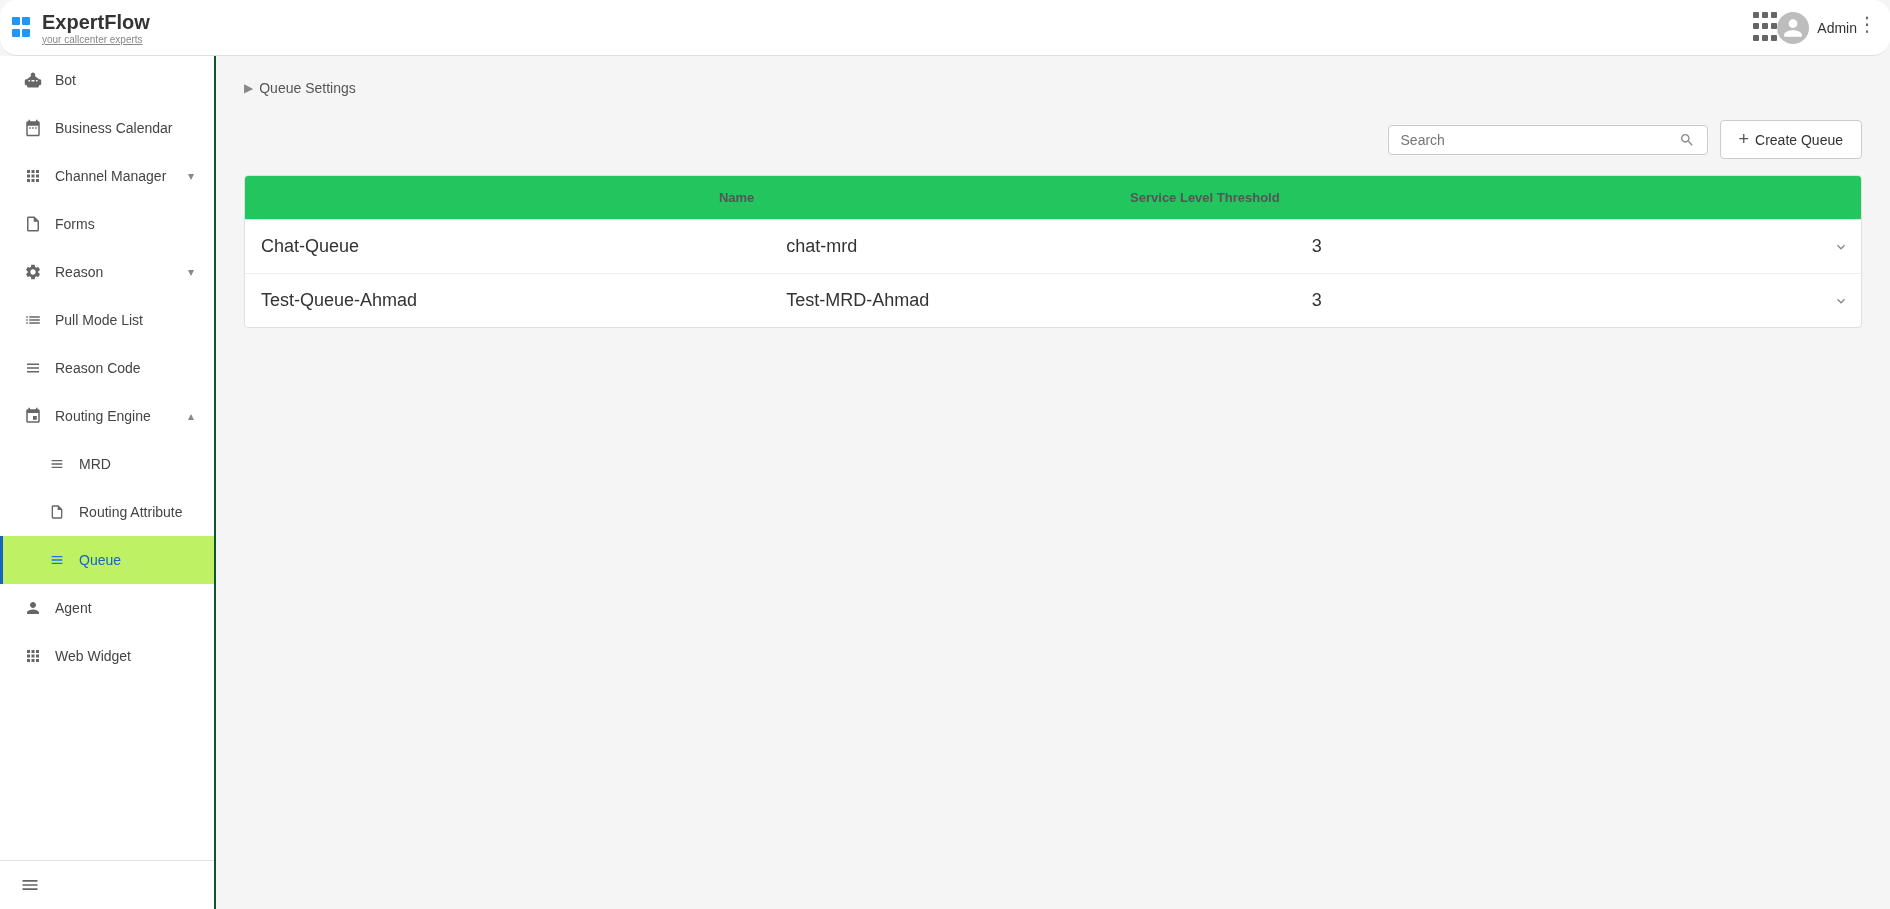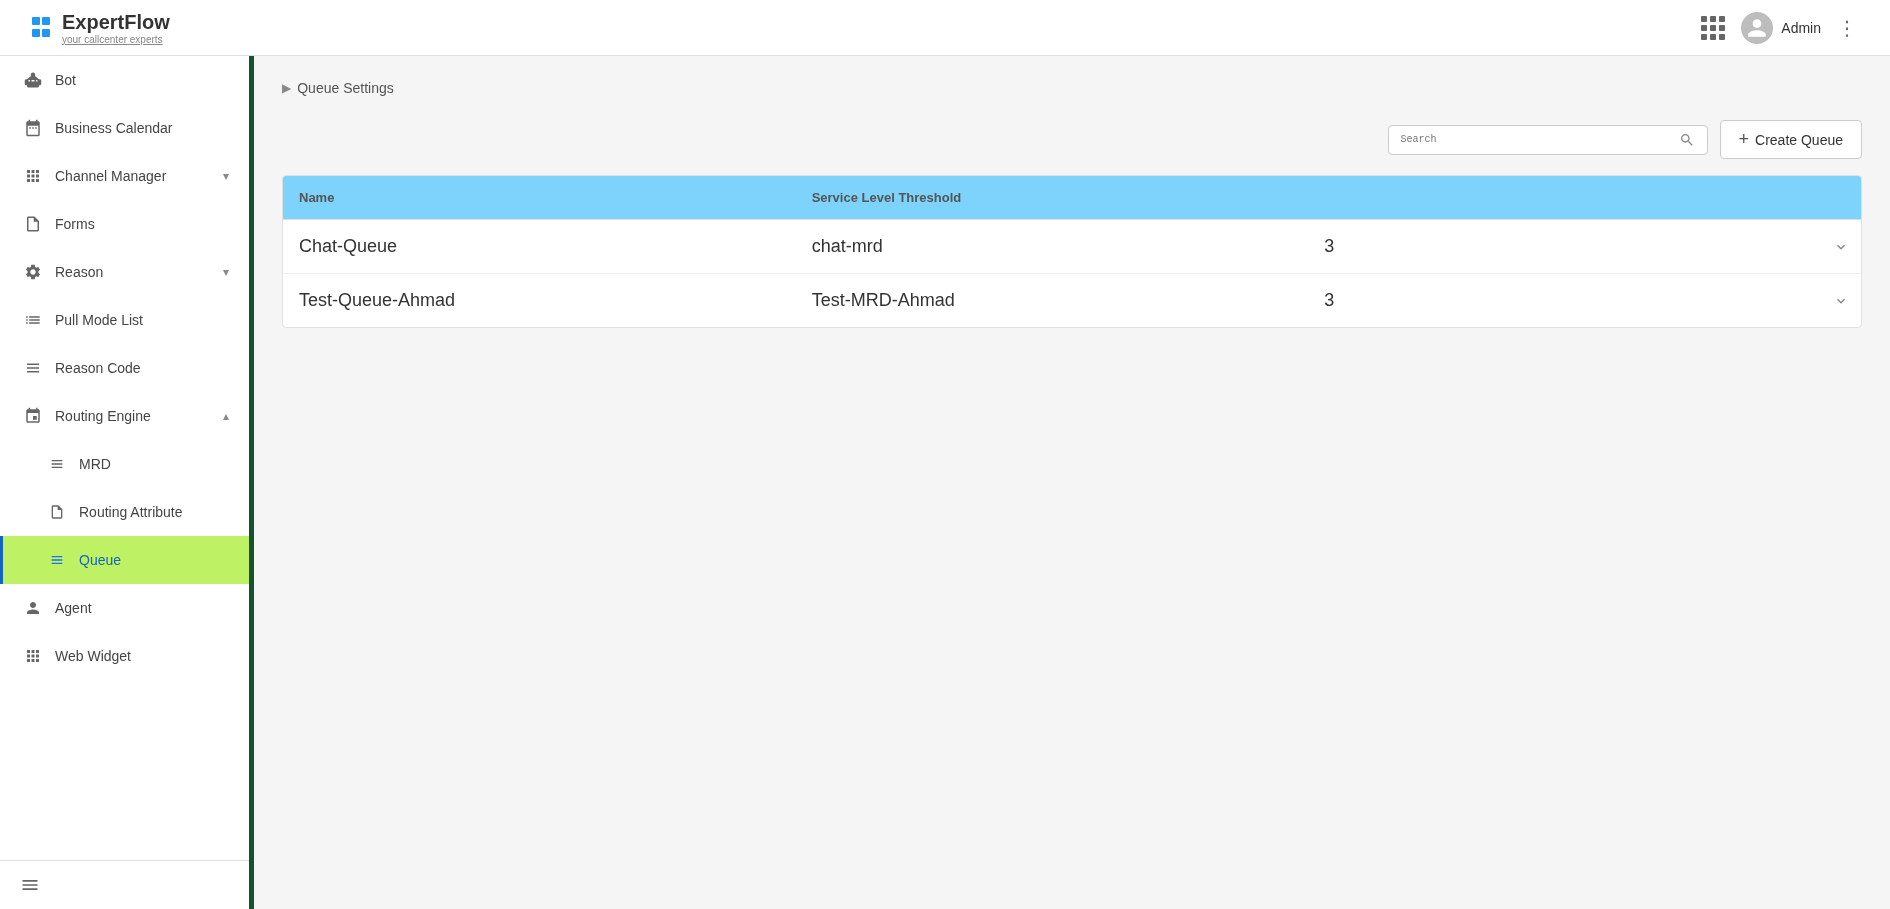--- a/index.html
+++ b/index.html
@@ -2,44 +2,44 @@
 <html><head>
   <meta charset="utf-8">
   <style>
     * { box-sizing: border-box; margin: 0; padding: 0; }
     body { font-family: 'Segoe UI', Arial, sans-serif; background: #f5f5f5; color: #333; display: flex; flex-direction: column; height: 100vh; overflow: hidden; }
 
     
     .header {
       display: flex; align-items: center; justify-content: space-between;
       background: #fff; border-bottom: 1px solid #e0e0e0;
-      height: 56px; padding: 0 32px; flex-shrink: 0; z-index: 10;
+      height: 56px; padding: 0 12px; flex-shrink: 0; z-index: 10; border-radius: 17px;
     }
     .header-logo { display: flex; align-items: center; gap: 8px; }
     .logo-icon { display: flex; flex-wrap: wrap; width: 22px; height: 22px; gap: 2px; }
     .logo-dot { width: 8px; height: 8px; background: #2196F3; border-radius: 1px; }
     .logo-text { display: flex; flex-direction: column; }
     .logo-main { font-size: 20px; font-weight: 700; color: #1a73e8; }
     .logo-main span { color: #333; }
     .logo-sub { font-size: 10px; color: #888; text-decoration: underline; }
-    .header-right { display: flex; align-items: center; gap: 16px; }
+    .header-right { display: flex; }
     .grid-icon { display: grid; grid-template-columns: repeat(3,6px); gap: 3px; cursor: pointer; }
     .grid-dot { width: 6px; height: 6px; background: #666; border-radius: 1px; }
     .avatar-wrap { display: flex; align-items: center; gap: 8px; cursor: pointer; }
     .avatar { width: 32px; height: 32px; border-radius: 50%; background: #bdbdbd; display: flex; align-items: center; justify-content: center; }
     .avatar svg { width: 22px; height: 22px; fill: #fff; }
     .admin-label { font-size: 14px; color: #333; font-weight: 500; }
     .more-icon { font-size: 20px; color: #666; cursor: pointer; letter-spacing: 1px; }
 
     
     .layout { display: flex; flex: 1; overflow: hidden; }
 
     
     .sidebar {
-      width: 254px; background: #fff; border-right: 5px solid #14532d;
+      width: 216px; background: #fff; border-right: 2px solid #14532d;
       display: flex; flex-direction: column; overflow-y: auto; flex-shrink: 0;
     }
     .sidebar-item {
       display: flex; align-items: center; gap: 12px;
       padding: 14px 20px; cursor: pointer; font-size: 14px; color: #444;
       border-left: 3px solid transparent;
       user-select: none;
     }
     .sidebar-item.active { background: #e8f0fe; color: #1a73e8; border-left-color: #1a73e8; }
     .sidebar-item.sub-item { padding-left: 44px; }
@@ -55,32 +55,32 @@
     
     .breadcrumb { display: flex; align-items: center; gap: 6px; font-size: 14px; color: #555; margin-bottom: 24px; }
     .breadcrumb-arrow { color: #888; font-size: 12px; }
 
     
     .toolbar { display: flex; align-items: center; justify-content: flex-end; gap: 12px; margin-bottom: 16px; }
     .search-box {
       display: flex; align-items: center; border: 1px solid #ccc; border-radius: 4px;
       background: #fff; padding: 6px 12px; gap: 8px; width: 320px;
     }
-    .search-box input { border: none; outline: none; font-size: 10px; color: #555; flex: 1; background: transparent; font-family: Liberation Mono, monospace; }
+    .search-box input { border: none; outline: none; font-size: 14px; color: #555; flex: 1; background: transparent; }
     .search-icon-svg { color: #888; }
     .create-btn {
       display: flex; align-items: center; gap: 6px;
       background: #fff; border: 1px solid #ccc; border-radius: 4px;
       padding: 8px 18px; font-size: 14px; color: #333; cursor: pointer; font-weight: 500;
     }
     .plus-icon { font-size: 18px; color: #555; }
 
     
     .table-wrap { background: #fff; border: 1px solid #e0e0e0; border-radius: 4px; overflow: hidden; }
-    .table-header { display: grid; grid-template-columns: 1fr 1fr 1fr 40px; background: #7dd3fc; border-bottom: 1px solid #e0e0e0; }
+    .table-header { display: grid; grid-template-columns: 1fr 1fr 1fr 40px; background: #22c55e; border-bottom: 1px solid #e0e0e0; text-align: right; }
     .table-header-cell { padding: 14px 16px; font-size: 13px; font-weight: 600; color: #555; }
     .table-row { display: grid; grid-template-columns: 1fr 1fr 1fr 40px; border-bottom: 1px solid #f0f0f0; align-items: center; }
     .table-row:last-child { border-bottom: none; }
     .table-cell { padding: 16px 16px; font-size: 18px; color: #333; }
     .expand-btn { display: flex; align-items: center; justify-content: center; padding: 0 8px; cursor: pointer; color: #888; }
 
     
     svg { display: block; }
   </style>
 </head>

